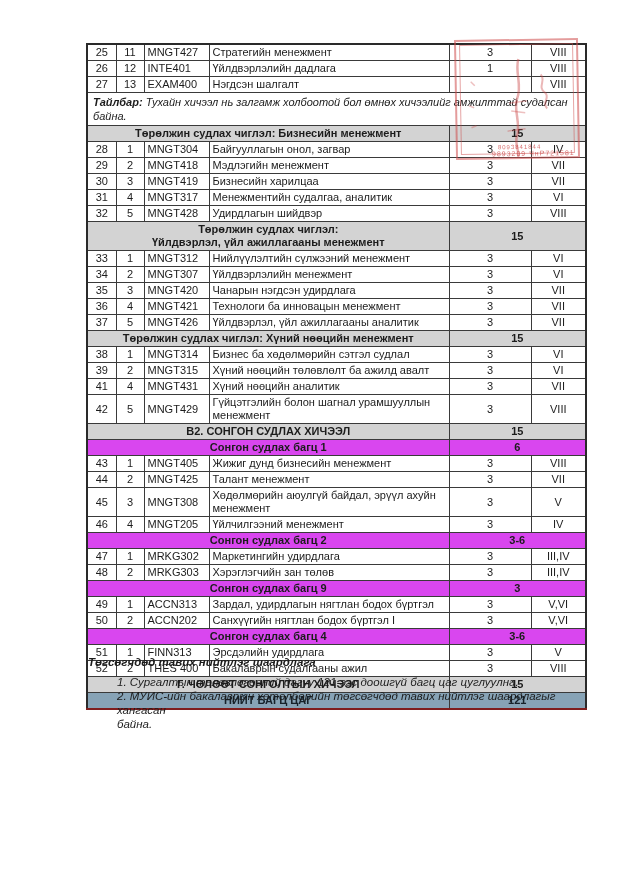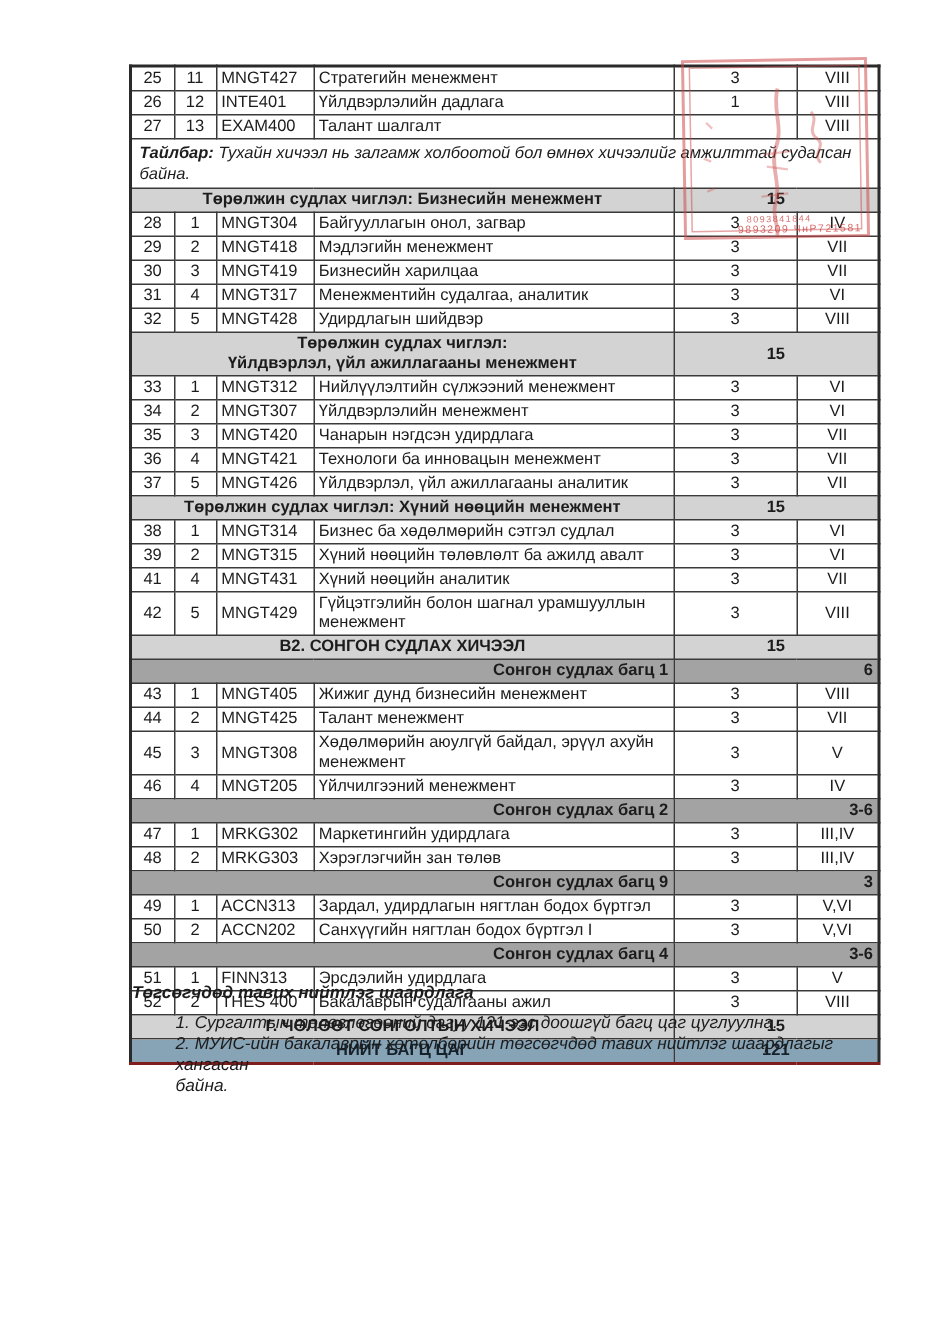--- a/index.html
+++ b/index.html
@@ -33,23 +33,23 @@
   td.c-no, td.c-seq, td.c-credits, td.c-semester { text-align: center; }
   td.c-code { text-align: left; padding-left: 5px; }
   td.c-name { text-align: left; padding-left: 5px; }
   tr.section-row td {
     background: #d3d3d3;
     font-weight: bold;
     text-align: center;
     white-space: pre-line;
   }
   tr.subsection-row td {
-    background: #a3a3a3;
+    background: #d946ef;
     font-weight: bold;
-    text-align: right;
+    text-align: center;
   }
   tr.total-row td {
     background: #87a3b6;
     font-weight: bold;
     text-align: center;
     color: #16222b;
     border-bottom: 2px solid #7f1d1d;
   }
   tr.note-row td {
     font-style: italic;
@@ -138,21 +138,21 @@
           <td class="c-seq">12</td>
           <td class="c-code">INTE401</td>
           <td class="c-name">Үйлдвэрлэлийн дадлага</td>
           <td class="c-credits">1</td>
           <td class="c-semester">VIII</td>
         </tr>
         <tr class="course-row">
           <td class="c-no">27</td>
           <td class="c-seq">13</td>
           <td class="c-code">EXAM400</td>
-          <td class="c-name">Талант шалгалт</td>
+          <td class="c-name">Нэгдсэн шалгалт</td>
           <td class="c-credits"></td>
           <td class="c-semester">VIII</td>
         </tr>
         <tr class="note-row">
           <td class="note-cell" colspan="6"><span class="note-prefix">Тайлбар:</span>  Тухайн хичээл нь залгамж холбоотой бол өмнөх хичээлийг амжилттай судалсан
 байна.</td>
         </tr>
         <tr class="section-row">
           <td class="h-label" colspan="4">Төрөлжин судлах чиглэл: Бизнесийн менежмент</td>
           <td class="h-value" colspan="2">15</td>

